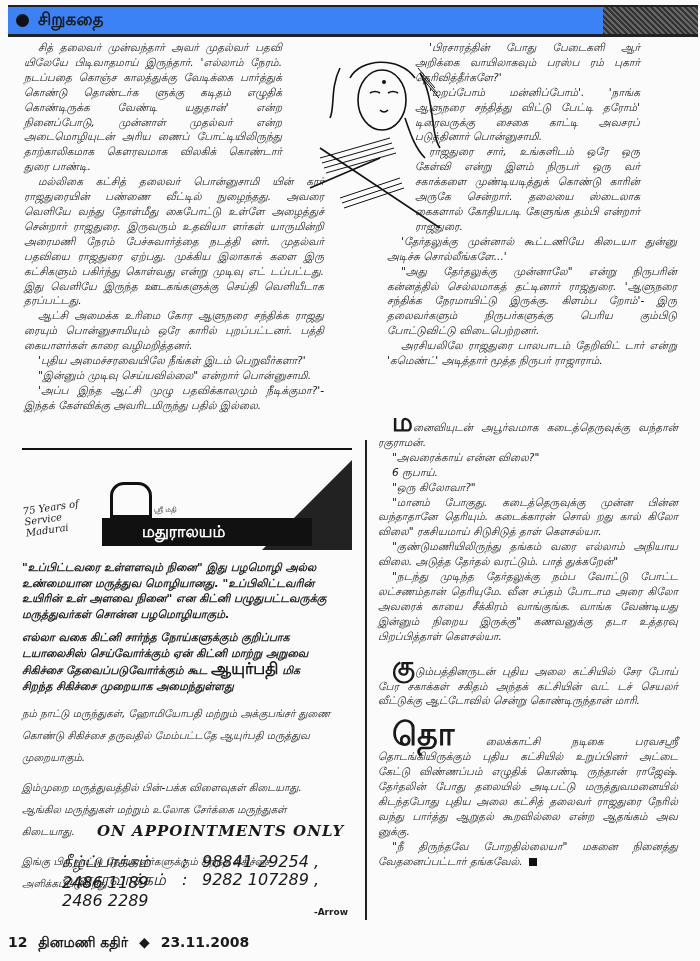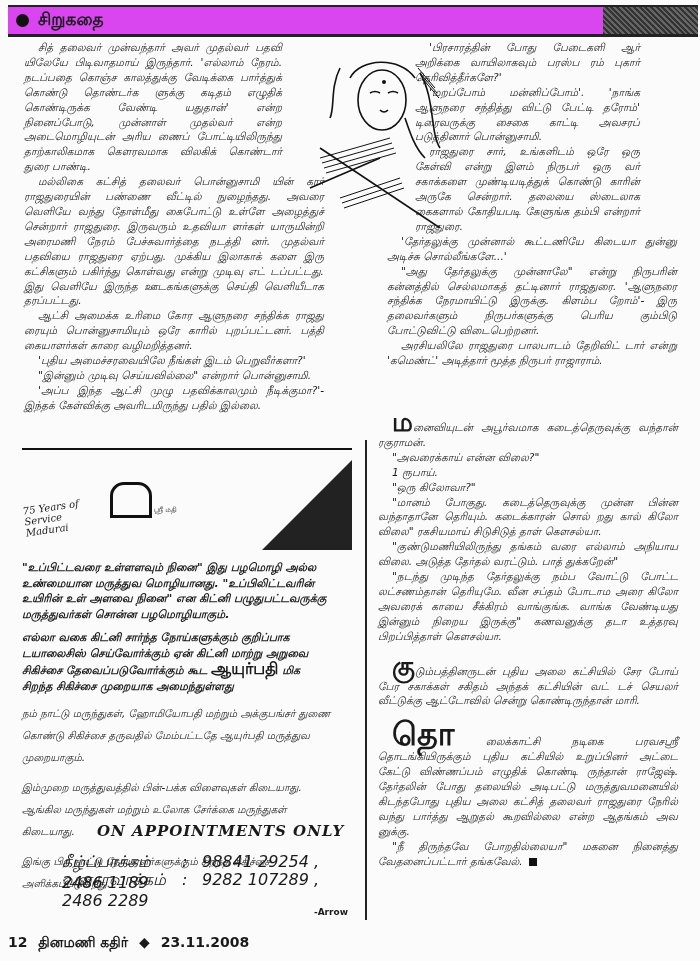--- a/index.html
+++ b/index.html
@@ -1,19 +1,19 @@
 <!DOCTYPE html>
 <html><head>
 <meta charset="utf-8">
 <style>
   html,body{margin:0;padding:0;background:#fff;}
   body{width:700px;height:961px;position:relative;overflow:hidden;font-family:"DejaVu Sans",sans-serif;color:#1a1a1a;}
   .page{position:absolute;inset:0;background:#fbfbfb;}
   
-  .banner{position:absolute;left:8px;top:5px;width:690px;height:27px;border-top:2px solid #222;border-bottom:3px solid #222;background:#d946ef;}
+  .banner{position:absolute;left:8px;top:5px;width:690px;height:27px;border-top:2px solid #222;border-bottom:3px solid #222;background:#3b82f6;}
   .banner .dot{position:absolute;left:8px;top:7px;width:13px;height:13px;border-radius:50%;background:#111;}
   .banner .title{position:absolute;left:30px;top:2px;font-size:17px;font-weight:bold;}
   .banner .dark{position:absolute;right:0;top:0;width:95px;height:27px;background:repeating-linear-gradient(45deg,#333 0 2px,#666 2px 4px);}
   
   .col{position:absolute;font-size:10.6px;line-height:14.9px;font-style:italic;}
   .col p{margin:0;text-indent:14px;text-align:justify;}
   .col-left-top{left:24px;top:40px;width:300px;}
   .col-left-top .narrow{width:258px;}
   .col-right-top{left:387px;top:40px;width:290px;}
   .col-right-top .narrow{width:225px;margin-left:28px;}
@@ -92,40 +92,41 @@
     <p class="narrow">'மறப்போம் மன்னிப்போம்'. 'நாங்க ஆளுநரை சந்தித்து விட்டு பேட்டி தரோம்' டிரைவருக்கு சைகை காட்டி அவசரப் படுத்தினார் பொன்னுசாமி.</p>
     <p class="narrow">ராஜதுரை சார், உங்களிடம் ஒரே ஒரு கேள்வி என்று இளம் நிருபர் ஒரு வர் சகாக்களை முண்டியடித்துக் கொண்டு காரின் அருகே சென்றார். தலையை ஸ்டைலாக கைகளால் கோதியபடி கேளுங்க தம்பி என்றார் ராஜதுரை.</p>
     <p>'தேர்தலுக்கு முன்னால் கூட்டணியே கிடையா துன்னு அடிச்சு சொல்லீங்களே...'</p>
     <p>"அது தேர்தலுக்கு முன்னாலே" என்று நிருபரின் கன்னத்தில் செல்லமாகத் தட்டினார் ராஜதுரை. 'ஆளுநரை சந்திக்க நேரமாயிட்டு இருக்கு. கிளம்ப றோம்'- இரு தலைவர்களும் நிருபர்களுக்கு பெரிய கும்பிடு போட்டுவிட்டு விடைபெற்றனர்.</p>
     <p>அரசியலிலே ராஜதுரை பாலபாடம் தேறிவிட் டார் என்று 'கமெண்ட்' அடித்தார் மூத்த நிருபர் ராஜாராம்.</p>
   </div>
 
   <div class="col col-right-bottom">
     <p><span class="dropcap">ம</span><span>னைவியுடன் அபூர்வமாக கடைத்தெருவுக்கு வந்தான் ரகுராமன்.</span></p>
     <p>"அவரைக்காய் என்ன விலை?"</p>
-    <p>1 ரூபாய்.</p>
+    <p>6 ரூபாய்.</p>
     <p>"ஒரு கிலோவா?"</p>
     <p>"மானம் போகுது. கடைத்தெருவுக்கு முன்ன பின்ன வந்தாதானே தெரியும். கடைக்காரன் சொல் றது கால் கிலோ விலை" ரகசியமாய் சிடுசிடுத் தாள் கௌசல்யா.</p>
     <p>"குண்டுமணியிலிருந்து தங்கம் வரை எல்லாம் அநியாய விலை. அடுத்த தேர்தல் வரட்டும். பாத் துக்கறேன்"</p>
     <p>"நடந்து முடிந்த தேர்தலுக்கு நம்ப வோட்டு போட்ட லட்சணம்தான் தெரியுமே. வீன சப்தம் போடாம அரை கிலோ அவரைக் காயை சீக்கிரம் வாங்குங்க. வாங்க வேண்டியது இன்னும் நிறைய இருக்கு" கணவனுக்கு தடா உத்தரவு பிறப்பித்தாள் கௌசல்யா.</p>
     <div class="gap"></div>
     <p><span class="dropcap">கு</span><span>டும்பத்தினருடன் புதிய அலை கட்சியில் சேர போய் பேர சகாக்கள் சகிதம் அந்தக் கட்சியின் வட் டச் செயலர் வீட்டுக்கு ஆட்டோவில் சென்று கொண்டிருந்தான் மாரி.</span></p>
     <div class="gap"></div>
     <p><span class="dropcap-lg">தொ</span> <span>லைக்காட்சி நடிகை பரவசஸ்ரீ தொடங்கியிருக்கும் புதிய கட்சியில் உறுப்பினர் அட்டை கேட்டு விண்ணப்பம் எழுதிக் கொண்டி ருந்தான் ராஜேஷ். தேர்தலின் போது தலையில் அடிபட்டு மருத்துவமனையில் கிடந்தபோது புதிய அலை கட்சித் தலைவர் ராஜதுரை நேரில் வந்து பார்த்து ஆறுதல் கூறவில்லை என்ற ஆதங்கம் அவ னுக்கு.</span></p>
     <p><span>"நீ திருந்தவே போறதில்லையா" மகனை நினைத்து வேதனைப்பட்டார் தங்கவேல்.</span><span class="endmark"></span></p>
   </div>
 
   <div class="rule"></div>
   <div class="vrule"></div>
 
   <div class="ad">
     <div class="wedge"></div>
     <div class="cursive">75 Years of Service Madurai</div>
     <div class="logo"></div>
     <div class="small">ஸ்ரீ மதி</div>
+    <div class="namebox">மதுராலயம்</div>
     <div class="body">
       <p>"உப்பிட்டவரை உள்ளளவும் நினை" இது பழமொழி அல்ல உண்மையான மருத்துவ மொழியானது. "உப்பிலிட்டவரின் உயிரின் உள் அளவை நினை" என கிட்னி பழுதுபட்டவருக்கு மருத்துவர்கள் சொன்ன பழமொழியாகும்.</p>
       <p><span>எல்லா வகை கிட்னி சார்ந்த நோய்களுக்கும் குறிப்பாக டயாலைசிஸ் செய்வோர்க்கும் ஏன் கிட்னி மாற்று அறுவை சிகிச்சை தேவைப்படுவோர்க்கும் கூட</span> <span class="big">ஆயுர்பதி</span> <span>மிக சிறந்த சிகிச்சை முறையாக அமைந்துள்ளது</span></p>
       <p class="med">நம் நாட்டு மருந்துகள், ஹோமியோபதி மற்றும் அக்குபங்சர் துணை கொண்டு சிகிச்சை தருவதில் மேம்பட்டதே ஆயுர்பதி மருத்துவ முறையாகும்.</p>
       <p class="med">இம்முறை மருத்துவத்தில் பின்-பக்க விளைவுகள் கிடையாது. ஆங்கில மருந்துகள் மற்றும் உலோக சேர்க்கை மருந்துகள் கிடையாது.</p>
       <p class="med">இங்கு பிற நாட்டு நோயாளர்களுக்கும் சிறந்த சிகிச்சை அளிக்கப்படுகிறது.</p>
     </div>
     <div class="appt">ON APPOINTMENTS ONLY</div>
     <div class="row" style="top:392px">
       <span class="lbl">கீழ்ப்பாக்கம்</span><span class="colon">:</span><span>98841 29254 , 2486 1189</span>

